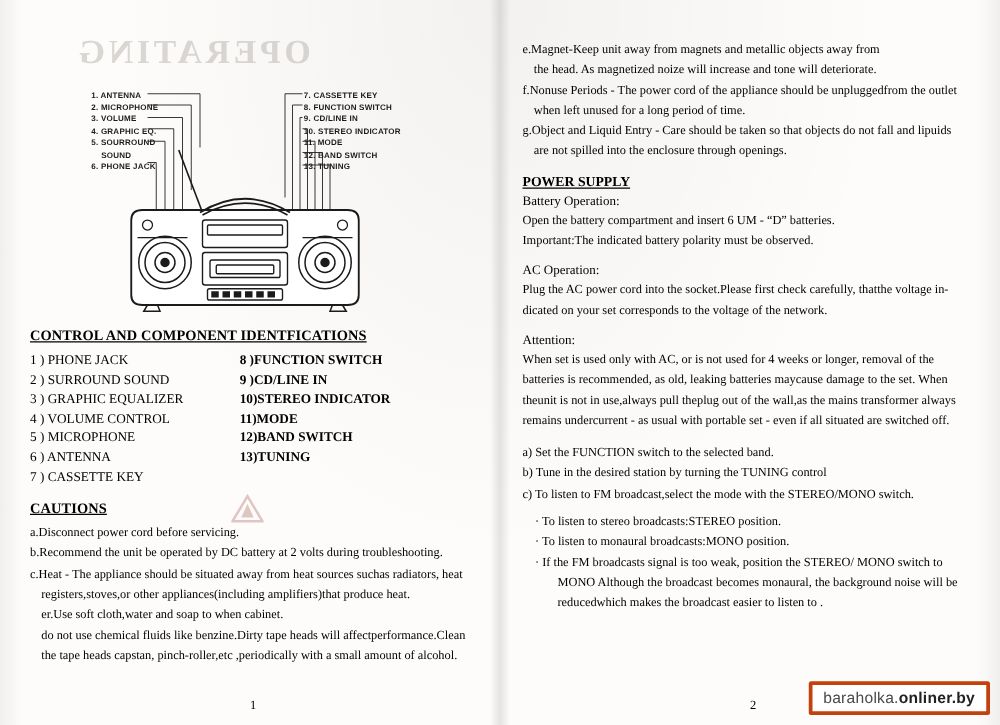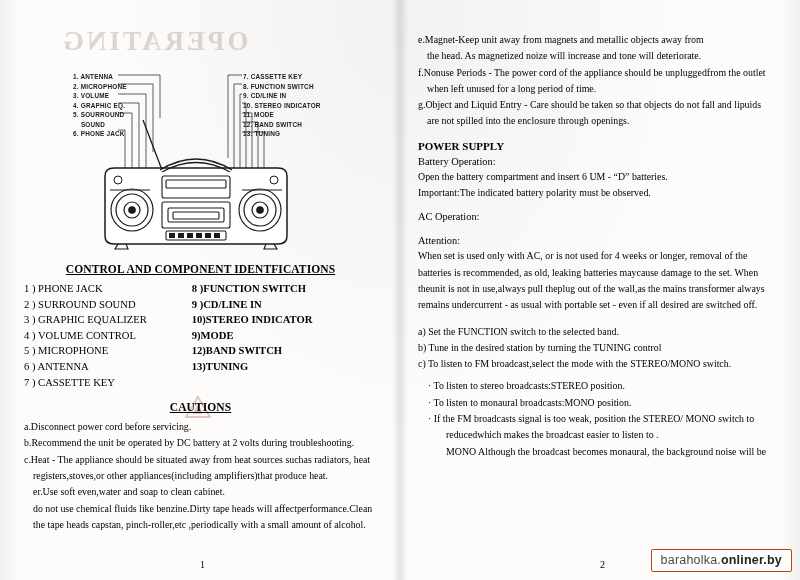--- a/index.html
+++ b/index.html
@@ -86,21 +86,20 @@
   .svgwrap { position: absolute; left: 0; top: 0; width: 385px; height: 205px; }
 
   
   h2.heading {
     font-family: "Liberation Serif", serif;
     font-size: 11.5px;
     font-weight: bold;
     margin: 0 0 6px 0;
     text-decoration: underline;
     letter-spacing: .1px;
-    text-align: center;
   }
   .sec { padding: 0 18px 0 14px; }
   .twocol-list {
     display: flex;
     font-size: 10.6px;
     line-height: 15.6px;
   }
   .twocol-list ol { list-style: none; margin: 0; padding: 0; }
   .twocol-list li { white-space: nowrap; }
   .colA { width: 172px; }
@@ -123,37 +122,38 @@
     font-family: "Liberation Serif", serif;
   }
   .pagenum-left  { left: 190px; }
   .pagenum-right { left: 190px; }
 
   
   .rsec { padding: 0 10px 0 8px; }
   .rtitle {
     font-size: 11px;
     font-weight: bold;
+    text-decoration: underline;
     margin: 0 0 4px 0;
   }
   .rsub {
     font-size: 10.4px;
     font-weight: normal;
     margin: 0 0 2px 0;
   }
   .gap-s { height: 7px; }
   .gap-m { height: 11px; }
   .bullet { padding-left: 18px; text-indent: -8px; }
 
   
   .watermark {
     position: absolute;
     right: 8px; bottom: 8px;
     background: rgba(255,255,255,0.88);
-    border: 1px solid #c2410c;
+    border: 3px solid #c2410c;
     padding: 3px 9px 4px 9px;
     font-family: "Liberation Sans", sans-serif;
     font-size: 12.5px;
     color: #4a4a4a;
     letter-spacing: .2px;
     z-index: 6;
     border-radius: 2px;
     text-align: right;
   }
   .watermark b { color: #222; font-weight: bold; }
@@ -290,34 +290,34 @@
           <li>3 ) GRAPHIC EQUALIZER</li>
           <li>4 ) VOLUME CONTROL</li>
           <li>5 ) MICROPHONE</li>
           <li>6 ) ANTENNA</li>
           <li>7 ) CASSETTE KEY</li>
         </ol>
         <ol class="colB">
           <li>8 )FUNCTION SWITCH</li>
           <li>9 )CD/LINE IN</li>
           <li>10)STEREO INDICATOR</li>
-          <li>9)MODE</li>
+          <li>11)MODE</li>
           <li>12)BAND SWITCH</li>
           <li>13)TUNING</li>
         </ol>
       </div>
 
       <div class="gap-m"></div>
 
       <h2 class="heading">CAUTIONS</h2>
       <p class="para hang">a.Disconnect power cord before servicing.</p>
       <p class="para hang">b.Recommend the unit be operated by DC battery at 2 volts during troubleshooting.</p>
       <p class="para hang">c.Heat - The appliance should be situated away from heat sources suchas radiators, heat</p>
       <p class="para cont">registers,stoves,or other appliances(including amplifiers)that produce heat.</p>
-      <p class="para cont">er.Use soft even,water and soap to clean cabinet.</p>
+      <p class="para cont">er.Use soft cloth,water and soap to when cabinet.</p>
       <p class="para cont">do not use chemical fluids like benzine.Dirty tape heads will affectperformance.Clean</p>
       <p class="para cont">the tape heads capstan, pinch-roller,etc ,periodically with a small amount of alcohol.</p>
     </div>
 
     <div class="pagenum pagenum-left">1</div>
   </div>
 
   <div class="col col-right">
     <div class="rsec" style="padding-top:32px;">
 
@@ -329,38 +329,40 @@
       <p class="para cont">are not spilled into the enclosure through openings.</p>
 
       <div class="gap-m"></div>
       <h2 class="rtitle">POWER SUPPLY</h2>
       <div class="rsub">Battery Operation:</div>
       <p class="para">Open the battery compartment and insert 6 UM - “D” batteries.</p>
       <p class="para">Important:The indicated battery polarity must be observed.</p>
 
       <div class="gap-m"></div>
       <div class="rsub">AC Operation:</div>
+      <p class="para">Plug the AC power cord into the socket.Please first check carefully, thatthe voltage in-</p>
+      <p class="para">dicated on your set corresponds to the voltage of the network.</p>
 
       <div class="gap-m"></div>
       <div class="rsub">Attention:</div>
       <p class="para">When set is used only with AC, or is not used for 4 weeks or longer, removal of the</p>
       <p class="para">batteries is recommended, as old, leaking batteries maycause damage to the set. When</p>
       <p class="para">theunit is not in use,always pull theplug out of the wall,as the mains transformer always</p>
-      <p class="para">remains undercurrent - as usual with portable set - even if all desired are switched off.</p>
+      <p class="para">remains undercurrent - as usual with portable set - even if all situated are switched off.</p>
 
       <div class="gap-m"></div>
       <p class="para hang">a) Set the FUNCTION switch to the selected band.</p>
       <p class="para hang">b) Tune in the desired station by turning the TUNING control</p>
       <p class="para hang">c) To listen to FM broadcast,select the mode with the STEREO/MONO switch.</p>
       <div class="gap-s"></div>
       <p class="para bullet">· To listen to stereo broadcasts:STEREO position.</p>
       <p class="para bullet">· To listen to monaural broadcasts:MONO position.</p>
       <p class="para bullet">· If the FM broadcasts signal is too weak, position the STEREO/ MONO switch to</p>
+      <p class="para" style="padding-left:28px;">MONO Although the broadcast becomes monaural, the background noise will be</p>
       <p class="para" style="padding-left:28px;">reducedwhich makes the broadcast easier to listen to .</p>
-      <p class="para" style="padding-left:28px;">MONO Although the broadcast becomes monaural, the background noise will be</p>
     </div>
 
     <div class="pagenum pagenum-right">2</div>
   </div>
 
   <div class="watermark">
     <span>baraholka.</span><b>onliner.by</b>
   </div>
 
 </div>

